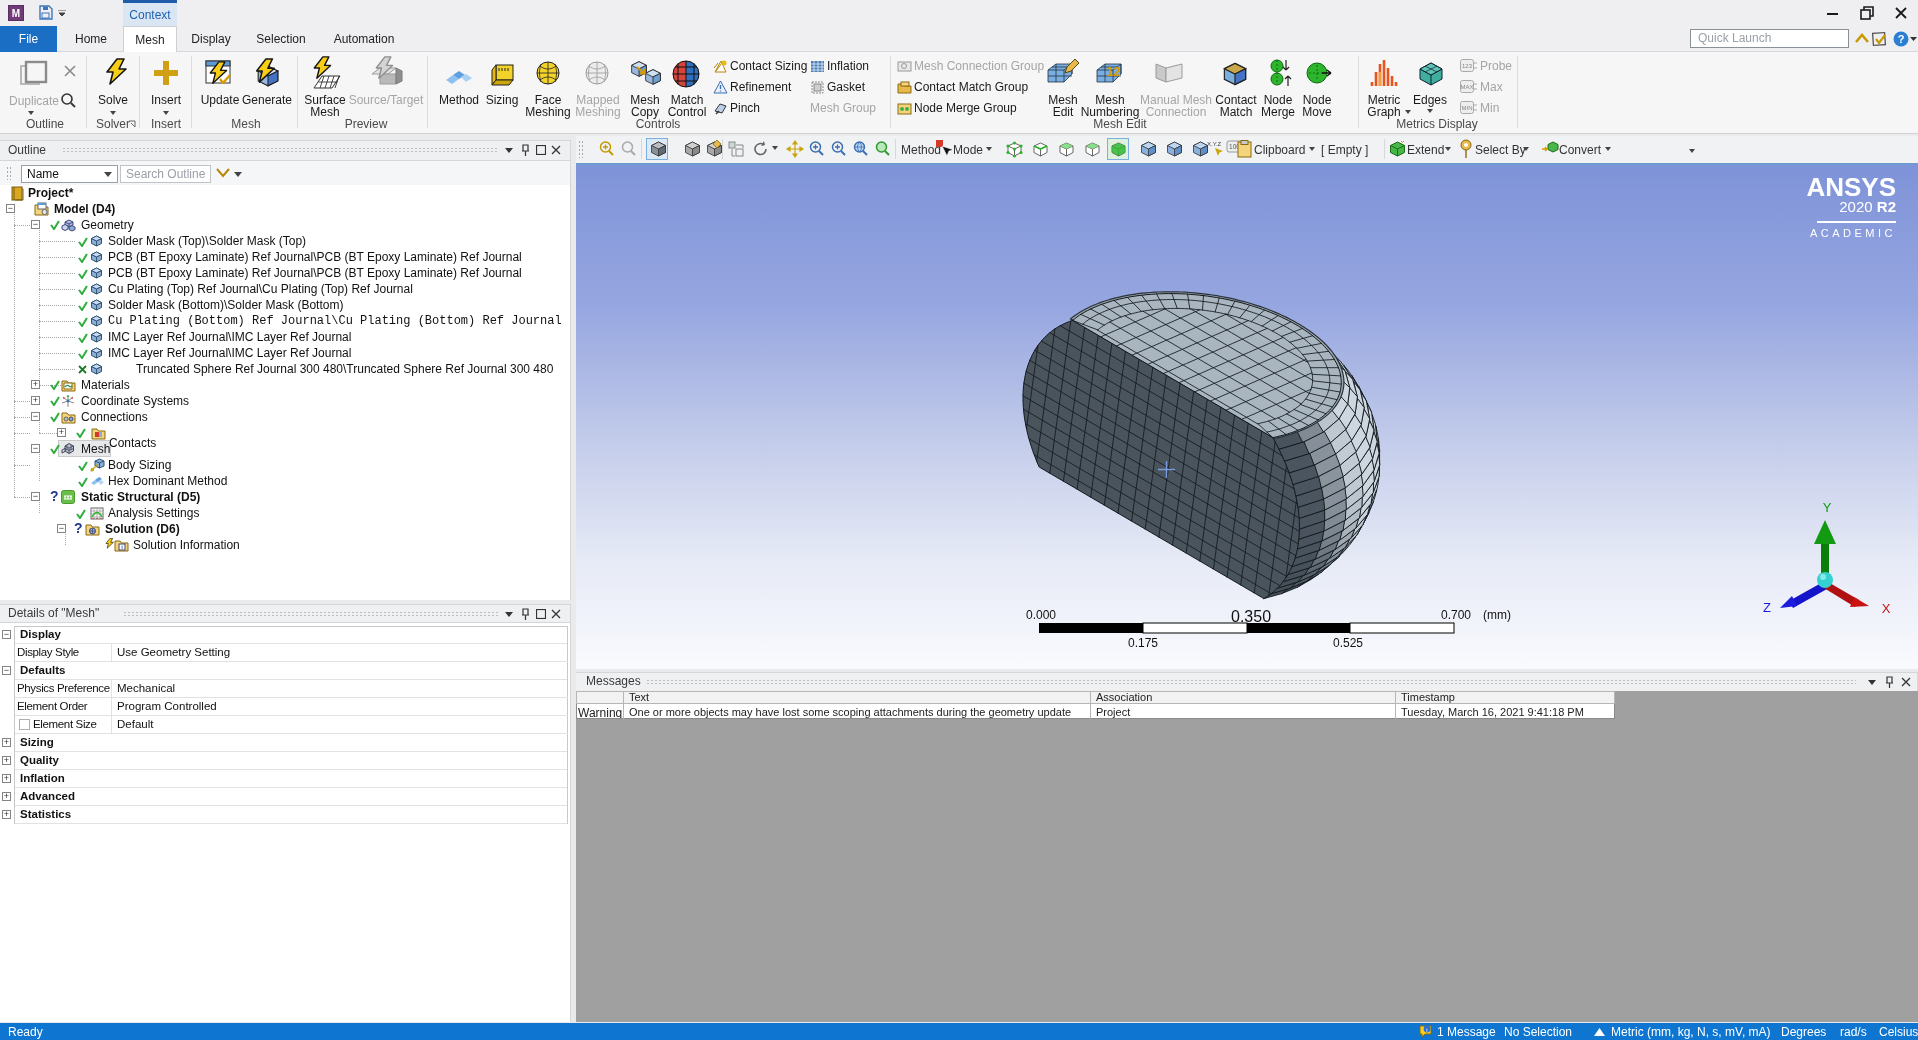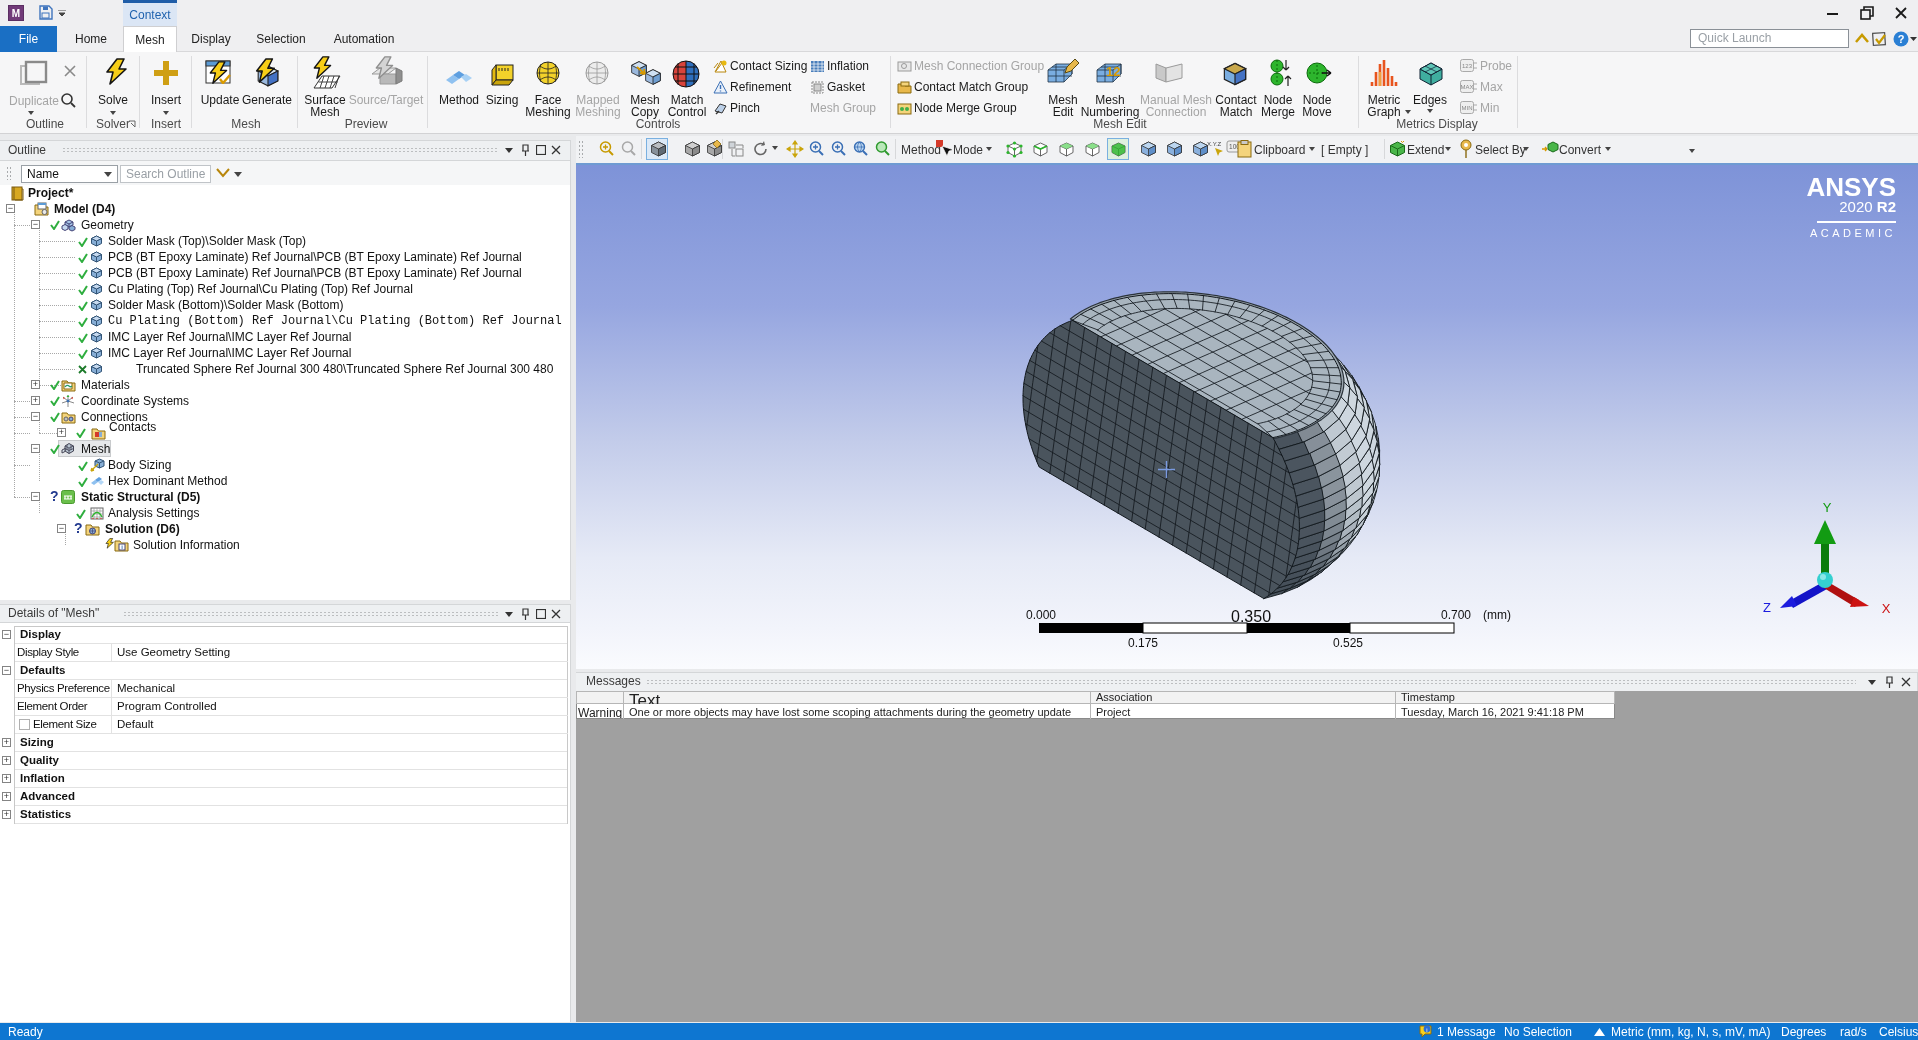--- a/index.html
+++ b/index.html
@@ -739,21 +739,21 @@
     <div class="trow" style="left:108px;top:265px;">PCB (BT Epoxy Laminate) Ref Journal\PCB (BT Epoxy Laminate) Ref Journal</div>
     <div class="trow" style="left:108px;top:281px;">Cu Plating (Top) Ref Journal\Cu Plating (Top) Ref Journal</div>
     <div class="trow" style="left:108px;top:297px;">Solder Mask (Bottom)\Solder Mask (Bottom)</div>
     <div class="trow" style="left:108px;top:313px;font-family:Liberation Mono, monospace;">Cu Plating (Bottom) Ref Journal\Cu Plating (Bottom) Ref Journal</div>
     <div class="trow" style="left:108px;top:329px;">IMC Layer Ref Journal\IMC Layer Ref Journal</div>
     <div class="trow" style="left:108px;top:345px;">IMC Layer Ref Journal\IMC Layer Ref Journal</div>
     <div class="trow" style="left:108px;top:361px;margin-left:28px;">Truncated Sphere Ref Journal 300 480\Truncated Sphere Ref Journal 300 480</div>
     <div class="trow" style="left:81px;top:377px;">Materials</div>
     <div class="trow" style="left:81px;top:393px;">Coordinate Systems</div>
     <div class="trow" style="left:81px;top:409px;">Connections</div>
-    <div class="trow" style="left:109px;top:419px;">Contacts</div>
+    <div class="trow" style="left:109px;top:435px;">Contacts</div>
     <div class="trow" style="left:81px;top:441px;">Mesh</div>
     <div class="trow" style="left:108px;top:457px;">Body Sizing</div>
     <div class="trow" style="left:108px;top:473px;">Hex Dominant Method</div>
     <div class="trow bold" style="left:81px;top:489px;">Static Structural (D5)</div>
     <div class="trow" style="left:108px;top:505px;">Analysis Settings</div>
     <div class="trow bold" style="left:105px;top:521px;">Solution (D6)</div>
     <div class="trow" style="left:133px;top:537px;">Solution Information</div>
     <div class="abs" style="left:0;top:600px;width:571px;height:4px;background:#e9eaec"></div>
     <div class="phead" style="left:0;top:604px;width:571px;height:19px;line-height:17px"><span style="margin-left:8px">Details of "Mesh"</span></div>
     <div class="pdots" style="left:123px;top:611px;width:375px"></div>
@@ -1042,21 +1042,21 @@
     <path d="M3 1h5v6H3zM2 7h7M5.5 7v5" stroke="#333" fill="none" stroke-width="1.2"></path>
   </svg>
 <svg class="abs" style="left:1901px;top:677px" width="10" height="10">
     <path d="M1 1l8 8M9 1L1 9" stroke="#333" stroke-width="1.3"></path>
   </svg>
 <div class="abs" style="left:576px;top:691px;width:1342px;height:331px;background:#a0a0a0"></div>
 <div class="abs" style="left:576px;top:691px;width:1039px;height:13px;background:#f2f2f2;border:1px solid #b6b6b6"></div>
 <div class="abs" style="left:623px;top:691px;width:1px;height:13px;background:#b6b6b6"></div>
 <div class="abs" style="left:1090px;top:691px;width:1px;height:13px;background:#b6b6b6"></div>
 <div class="abs" style="left:1395px;top:691px;width:1px;height:13px;background:#b6b6b6"></div>
-<div class="abs" style="left:629px;top:691px;font-size:17px;color:#222">Text</div>
+<div class="abs" style="left:629px;top:691px;font-size:11px;color:#222">Text</div>
 <div class="abs" style="left:1096px;top:691px;font-size:11px;color:#222">Association</div>
 <div class="abs" style="left:1401px;top:691px;font-size:11px;color:#222">Timestamp</div>
 <div class="abs" style="left:576px;top:704px;width:1039px;height:15px;background:#fff;border:1px solid #8a8a8a;border-top:none"></div>
 <div class="abs" style="left:623px;top:704px;width:1px;height:15px;background:#b6b6b6"></div>
 <div class="abs" style="left:1090px;top:704px;width:1px;height:15px;background:#b6b6b6"></div>
 <div class="abs" style="left:1395px;top:704px;width:1px;height:15px;background:#b6b6b6"></div>
 <div class="abs" style="left:578px;top:706px;width:45px;height:12px;overflow:hidden;font-size:12px;color:#222">Warning</div>
 <div class="abs" style="left:629px;top:706px;width:459px;height:12px;overflow:hidden;font-size:11px;color:#222;white-space:nowrap">One or more objects may have lost some scoping attachments during the geometry update</div>
 <div class="abs" style="left:1096px;top:706px;font-size:11px;color:#222">Project</div>
 <div class="abs" style="left:1401px;top:706px;font-size:11px;color:#222;white-space:nowrap">Tuesday, March 16, 2021 9:41:18 PM</div>

